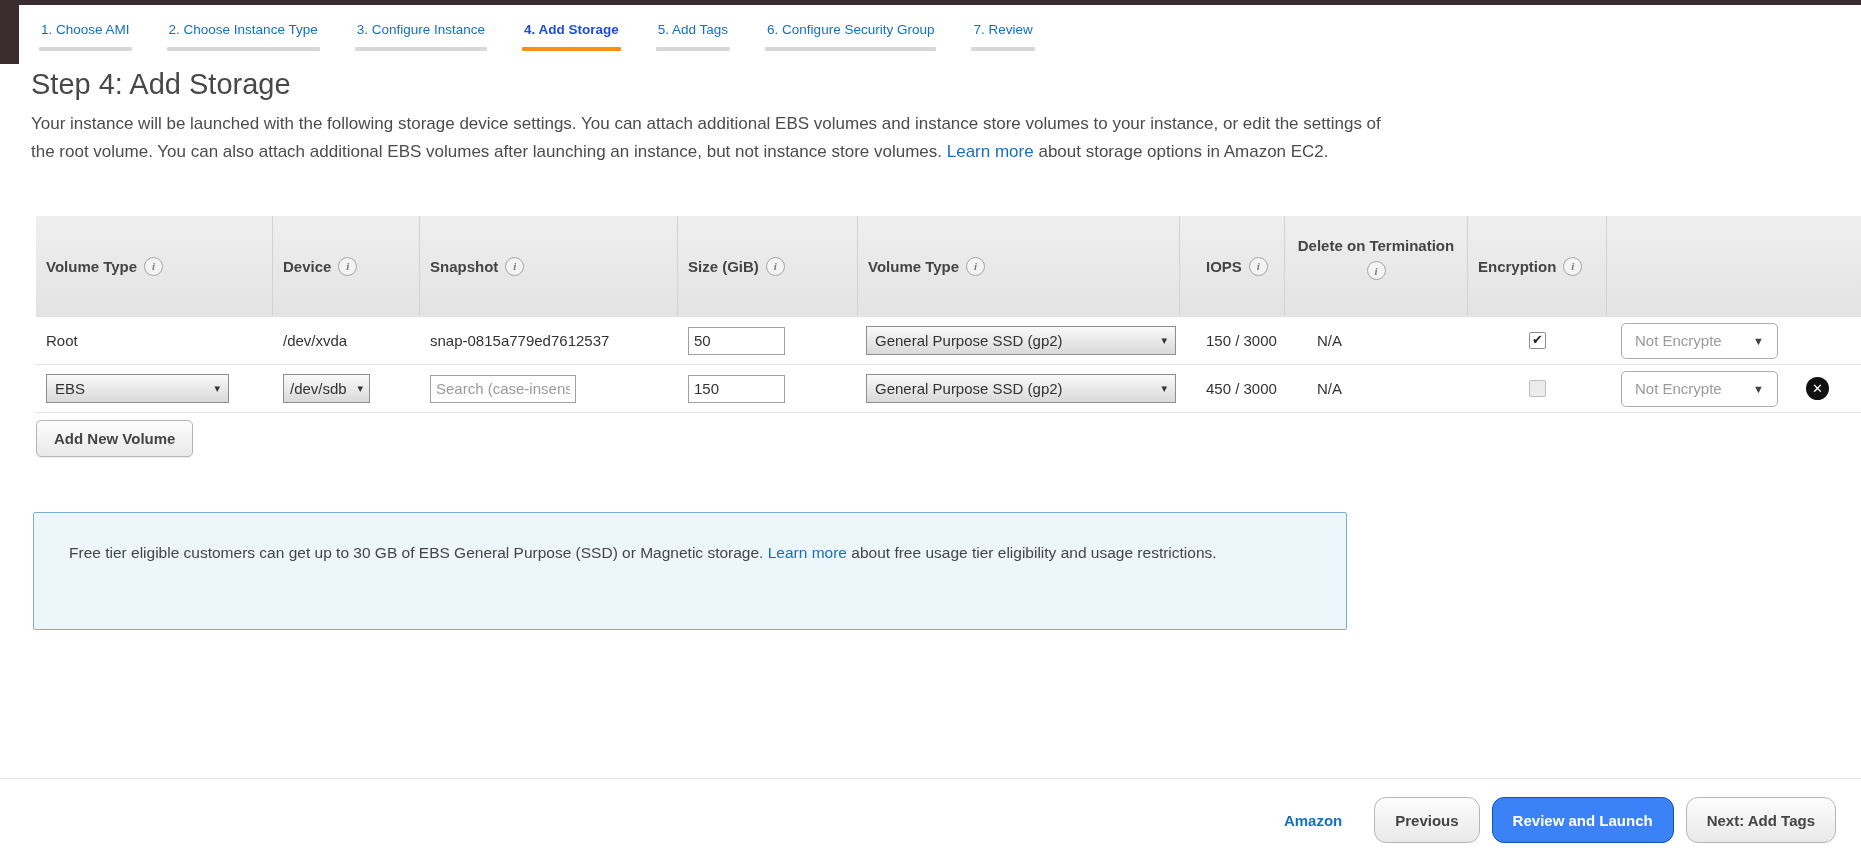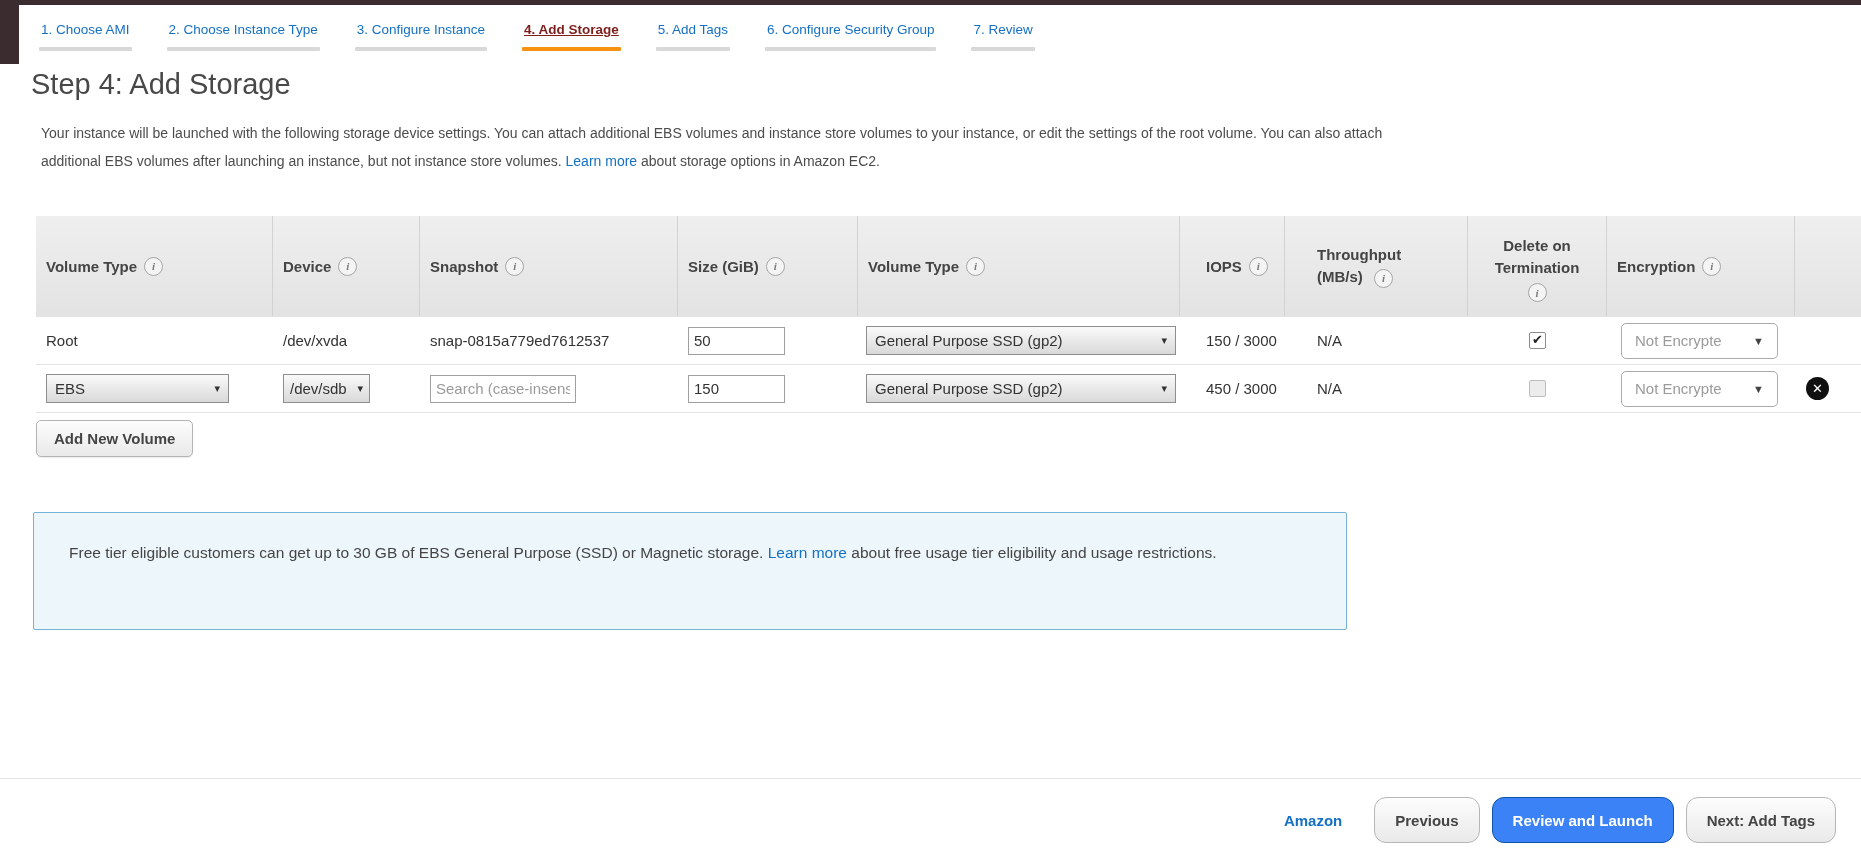--- a/index.html
+++ b/index.html
@@ -11,26 +11,26 @@
   }
   
   .top-bar{position:absolute;top:0;left:0;width:1861px;height:5px;background:#3b2c2f;}
   .left-strip{position:absolute;top:0;left:0;width:19px;height:64px;background:#3b2c2f;}
 
   
   .tabs{position:absolute;top:22px;left:39px;display:flex;}
   .tab{margin-right:35px;cursor:pointer;}
   .tab-label{display:block;font-size:13.5px;color:#1570c4;white-space:nowrap;padding:0 2px;}
   .tab-underline{height:4px;background:#d8d8d8;margin-top:10px;border-radius:1px;}
-  .tab.active .tab-label{color:#7f1d1d;font-weight:bold;text-decoration:underline;}
+  .tab.active .tab-label{color:#1d4ed8;font-weight:bold;}
   .tab.active .tab-underline{background:#f59211;}
 
   
   .page-title{position:absolute;left:31px;top:68px;margin:0;font-size:29px;font-weight:400;color:#484848;}
-  .page-desc{position:absolute;left:31px;top:110px;margin:10px;width:1350px;font-size:14px;line-height:27.5px;color:#4c4c4c;}
+  .page-desc{position:absolute;left:31px;top:110px;margin:0;width:1350px;font-size:17px;line-height:27.5px;color:#4c4c4c;}
   .link{color:#1570c4;text-decoration:none;cursor:pointer;}
 
   
   .storage-table{position:absolute;left:36px;top:216px;width:1825px;}
   .grid{display:grid;grid-template-columns:237px 147px 258px 180px 322px 105px 183px 139px 188px 1fr;}
   .thead{background:linear-gradient(180deg,#efefef,#e3e3e3);height:100px;}
   .th{display:flex;align-items:center;padding-left:10px;font-size:15px;font-weight:bold;color:#444;
       border-right:1px solid #d2d2d2;box-sizing:border-box;}
   .th.spacer{border-right:none;}
   .th-pad26{padding-left:26px;}
@@ -160,24 +160,20 @@
       <span class="info">i</span>
     </div>
     <div class="th">
       <span>Volume Type</span>
       <span class="info">i</span>
     </div>
     <div class="th th-pad26">
       <span>IOPS</span>
       <span class="info">i</span>
     </div>
-    <div class="th th-wrap">
-      <span>Throughput (MB/s)</span>
-      <span class="info">i</span>
-    </div>
     <div class="th th-del">
       <span>Delete on Termination</span>
       <span class="info info-block">i</span>
     </div>
     <div class="th">
       <span>Encryption</span>
       <span class="info">i</span>
     </div>
     <div class="th spacer"></div>
   </div>

